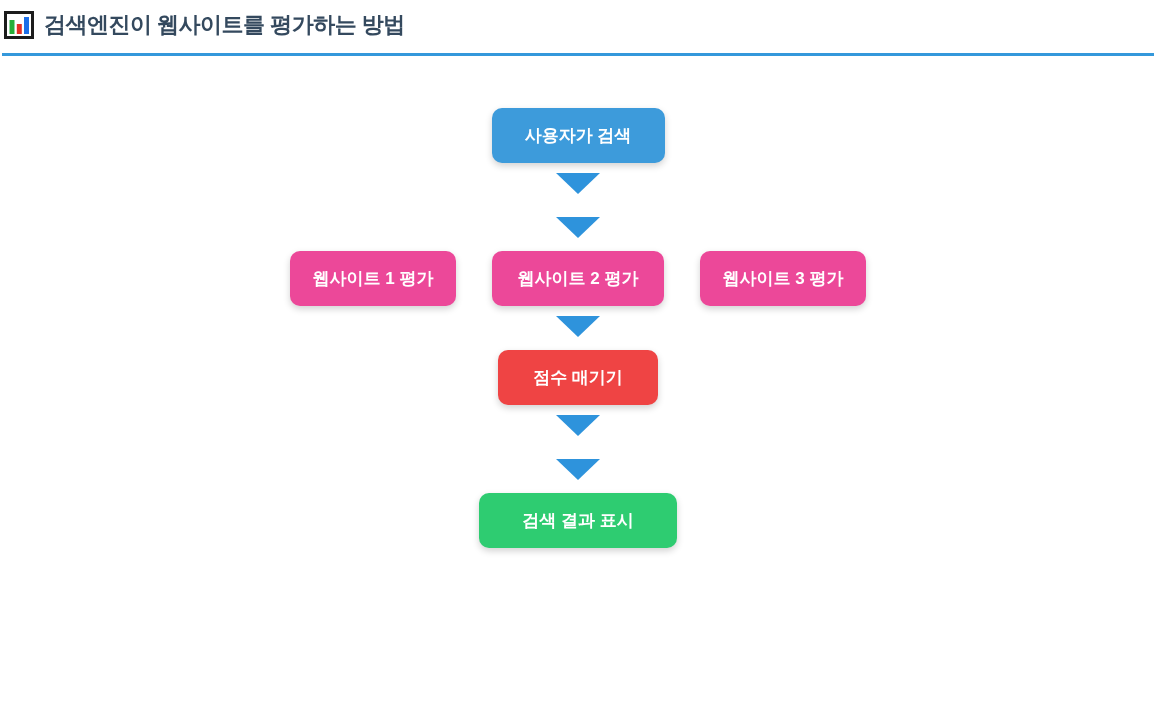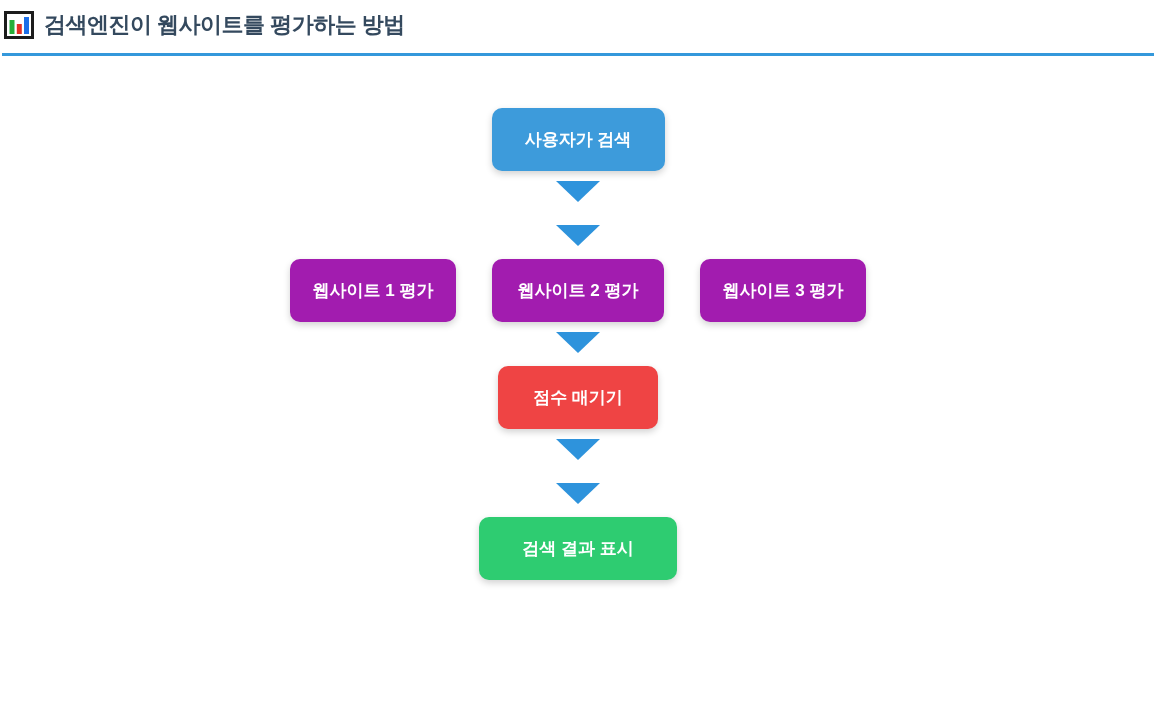--- a/index.html
+++ b/index.html
@@ -19,30 +19,30 @@
   .divider{
     border:none;height:0;
     border-top:3px solid #3498DB;
     margin:13px 2px 0 2px;
   }
   .flow{
     display:flex;flex-direction:column;align-items:center;
     margin-top:52px;
   }
   .node{
-    height:63px;box-sizing:border-box;
+    height:55px;box-sizing:border-box;
     display:flex;align-items:center;justify-content:center;
     padding:0 22px;border-radius:10px;
     color:#ffffff;font-weight:bold;font-size:17px;
     box-shadow:0 3px 7px rgba(0,0,0,0.18);
     white-space:nowrap;
   }
   .node.blue{background:#3D9BDB;min-width:173px;}
   .node.purple{background:#9B59B6;min-width:135px;}
-  .node.red{background:#a21caf;min-width:166px;text-align:right;}
+  .node.red{background:#ec4899;min-width:166px;text-align:right;}
   .node.red.mid{min-width:172px;}
   .node.orange{background:#ef4444;min-width:160px;}
   .node.teal{background:#16A085;min-width:143px;}
   .node.green{background:#2ECC71;min-width:198px;}
   .arrow{
     width:0;height:0;
     border-left:22px solid transparent;
     border-right:22px solid transparent;
     border-top:21px solid #2E93DC;
     margin:10px 0 13px 0;

